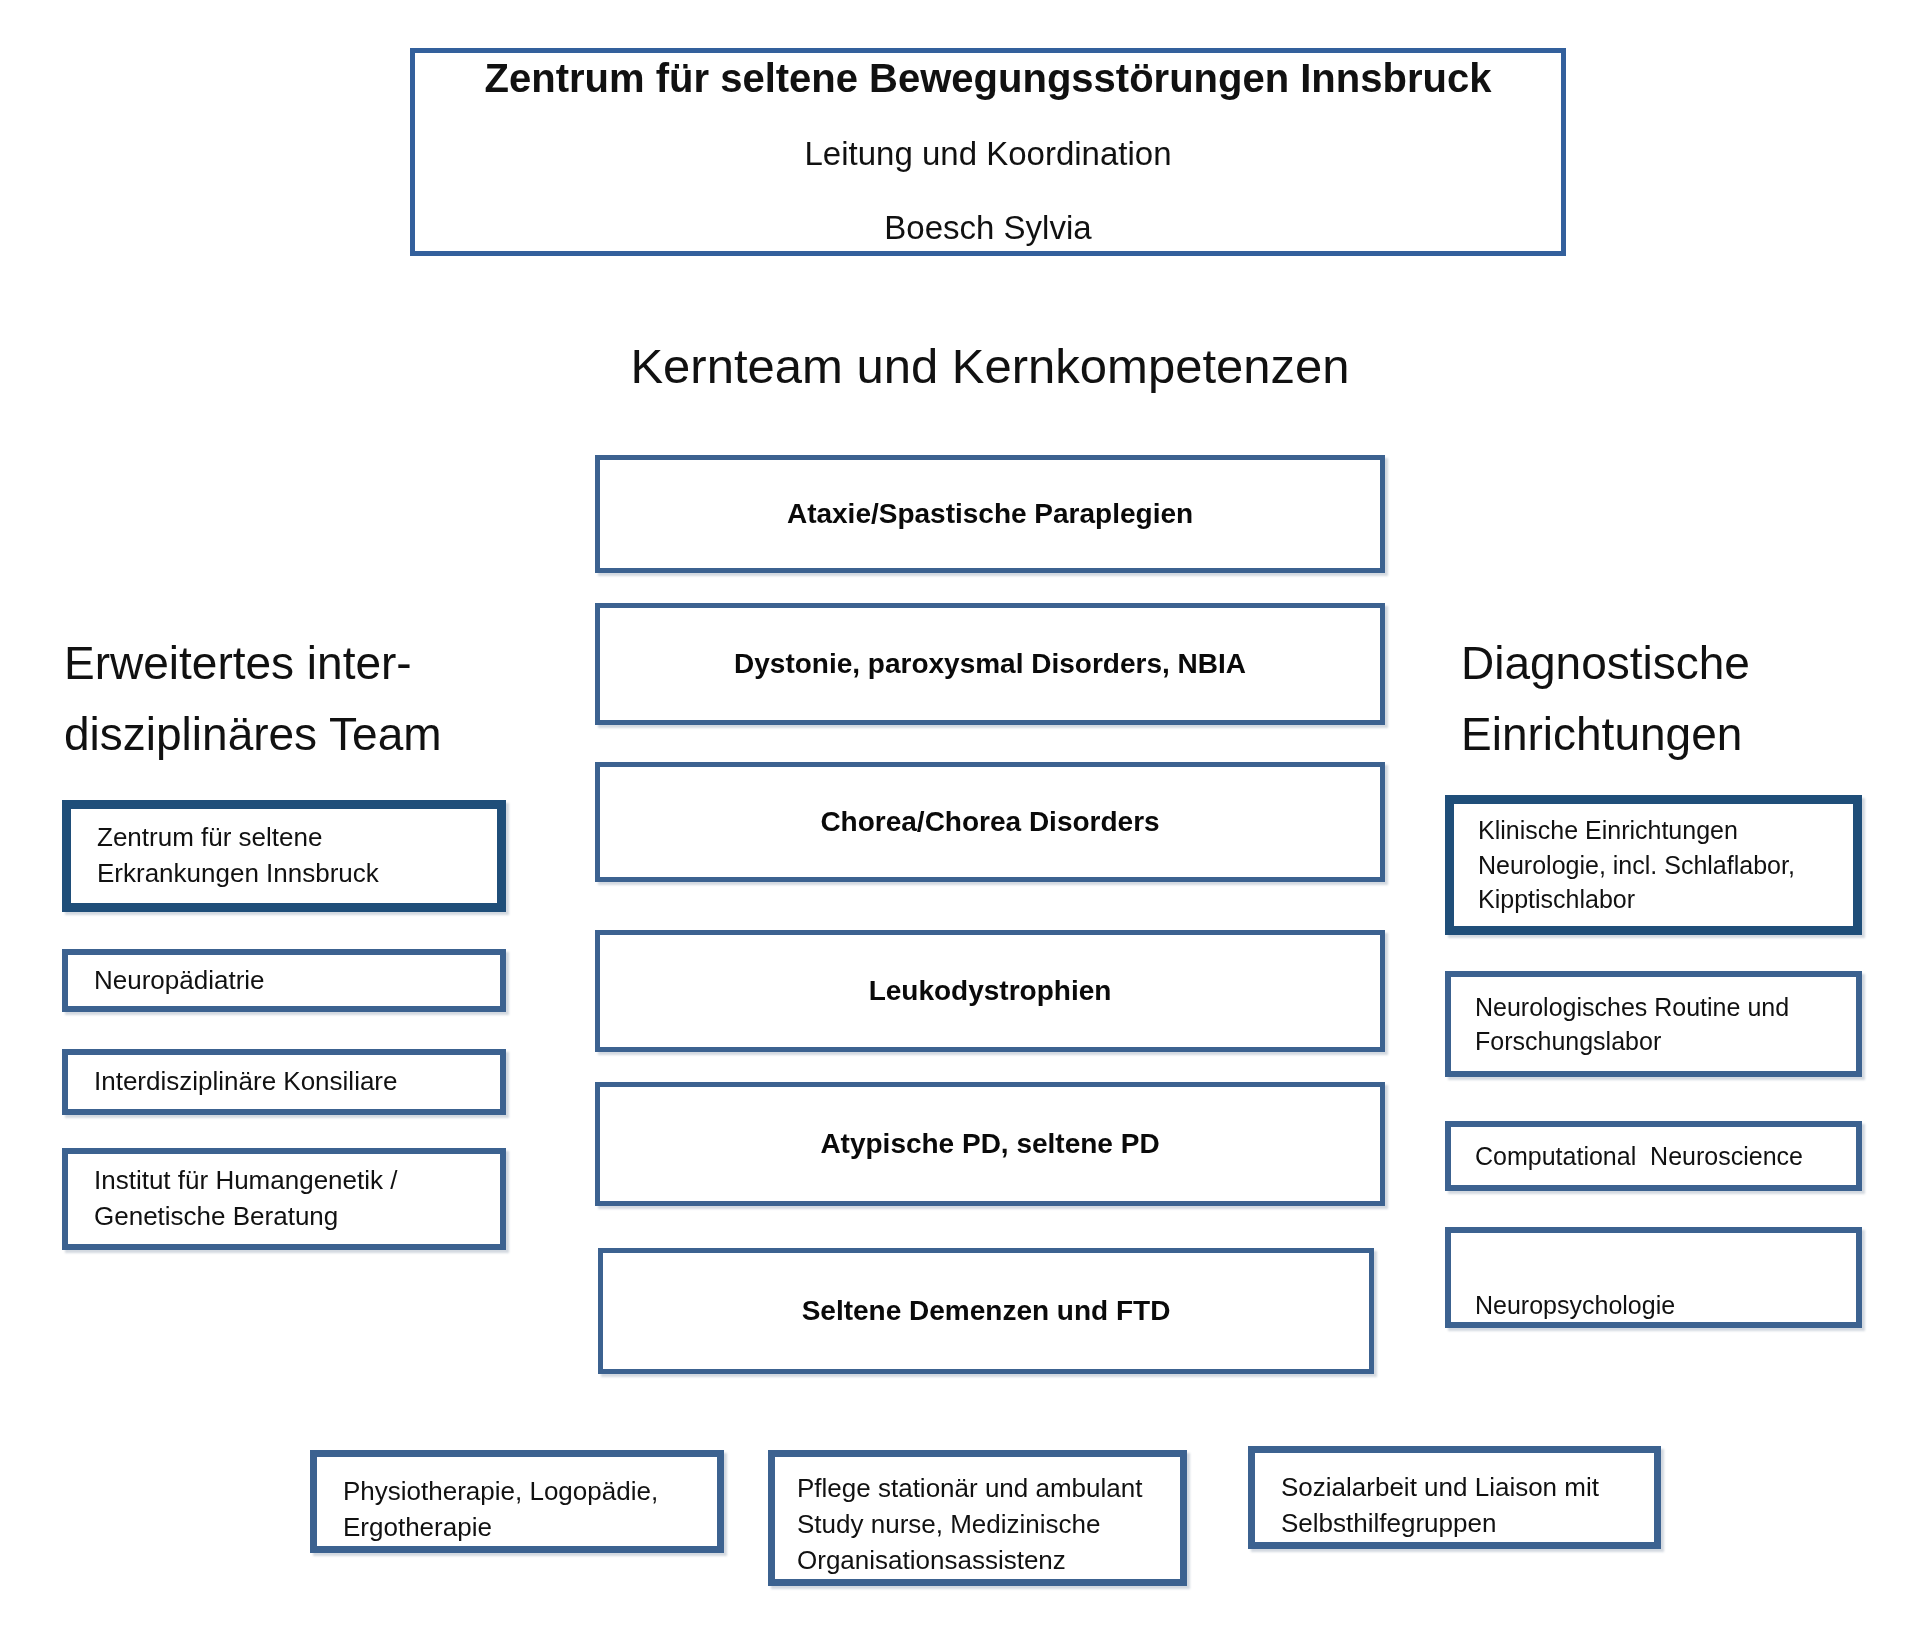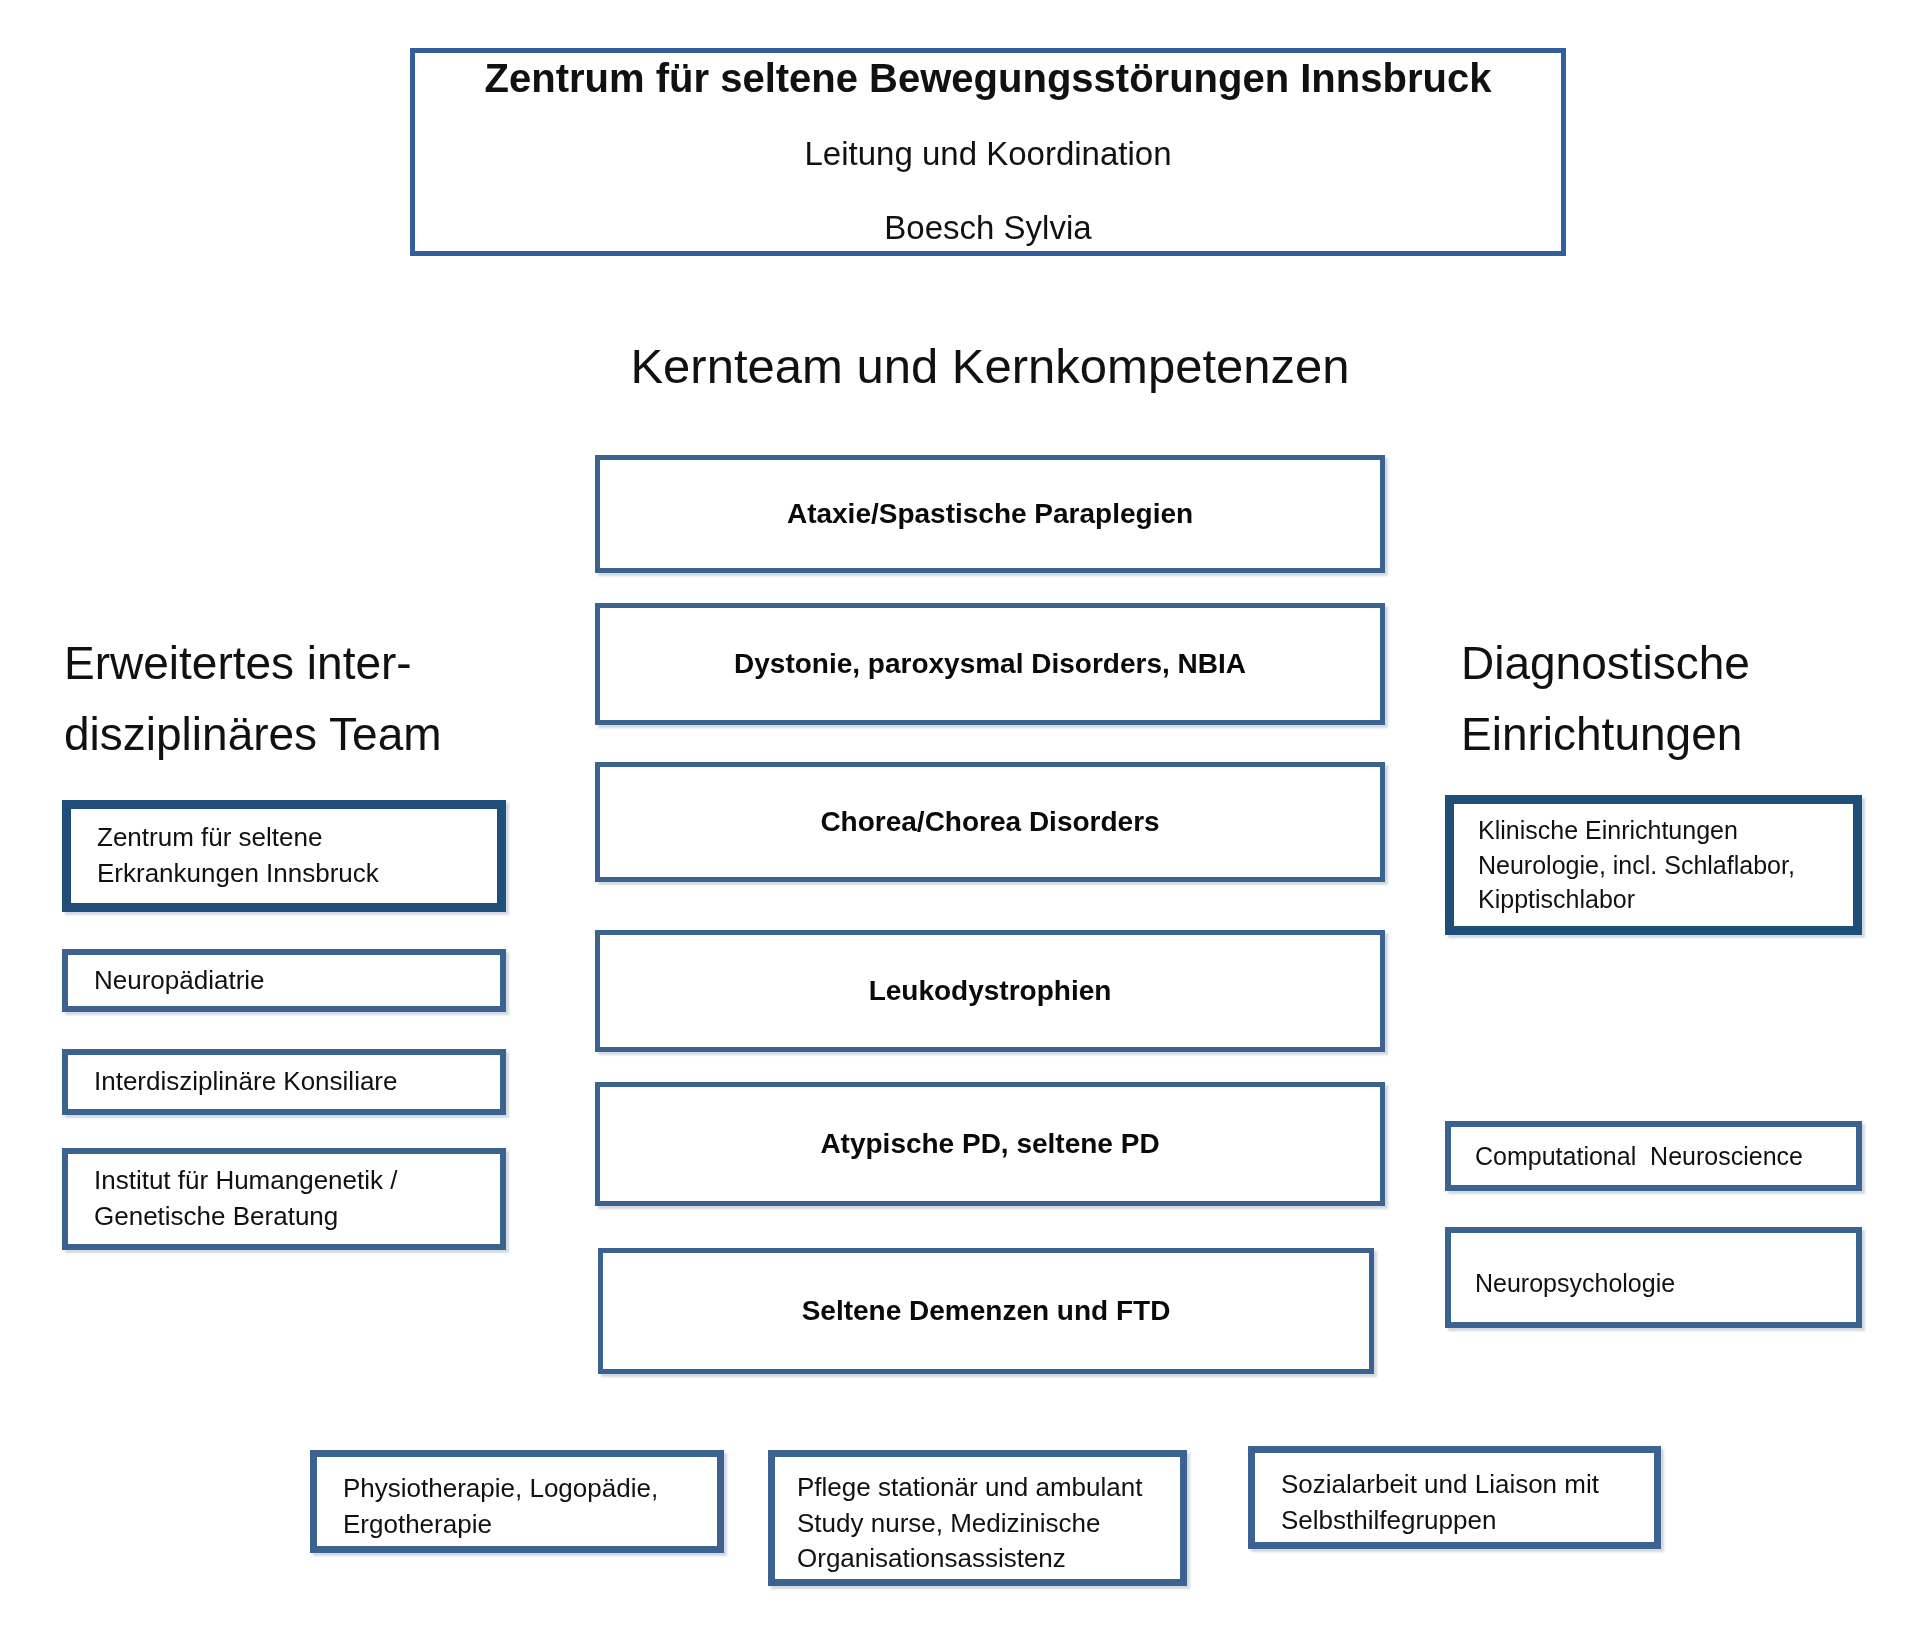--- a/index.html
+++ b/index.html
@@ -68,21 +68,21 @@
 
   .small-box {
     font-size: 26px;
     line-height: 1.38;
     white-space: pre-wrap;
     padding-left: 26px;
     padding-right: 6px;
   }
   .small-box.r { font-size: 25px; }
   .top-align {
-    align-items: center;
+    align-items: flex-end;
     padding-top: 11px;
   }
 </style>
 </head>
 <body>
 
 <div id="canvas" style="--med: #3c6290; --dark: #1f4e79; --header-border: #33609c; --text: #111111; --bg: #ffffff;">
 
   <div class="box header-box" style="left:410px; top:48px; width:1156px; height:208px;justify-content:space-between;">
     <div class="header-title">Zentrum für seltene Bewegungsstörungen Innsbruck</div>
@@ -124,20 +124,23 @@
   </div>
   <div class="box border-med6 small-box" style="left:62px; top:1148px; width:444px; height:102px;">
     <span>Institut für Humangenetik /<br>Genetische Beratung</span>
   </div>
 
   <div class="big-heading" style="left:1461px; top:628px; width:420px;">Diagnostische<br>Einrichtungen</div>
 
   <div class="box border-dark small-box r" style="left:1445px; top:795px; width:417px; height:140px; padding-left:24px;">
     <span>Klinische Einrichtungen<br>Neurologie, incl. Schlaflabor,<br>Kipptischlabor</span>
   </div>
+  <div class="box border-med6 small-box r" style="left:1445px; top:971px; width:417px; height:106px; padding-left:24px;">
+    <span>Neurologisches Routine und<br>Forschungslabor</span>
+  </div>
   <div class="box border-med6 small-box r" style="left:1445px; top:1121px; width:417px; height:70px; padding-left:24px;">
     <span>Computational  Neuroscience</span>
   </div>
   <div class="box border-med6 small-box r top-align" style="left:1445px; top:1227px; width:417px; height:101px; padding-left:24px;">
     <span>Neuropsychologie</span>
   </div>
 
   <div class="box border-med7 small-box top-align" style="left:310px; top:1450px; width:414px; height:103px;">
     <span>Physiotherapie, Logopädie,<br>Ergotherapie</span>
   </div>

